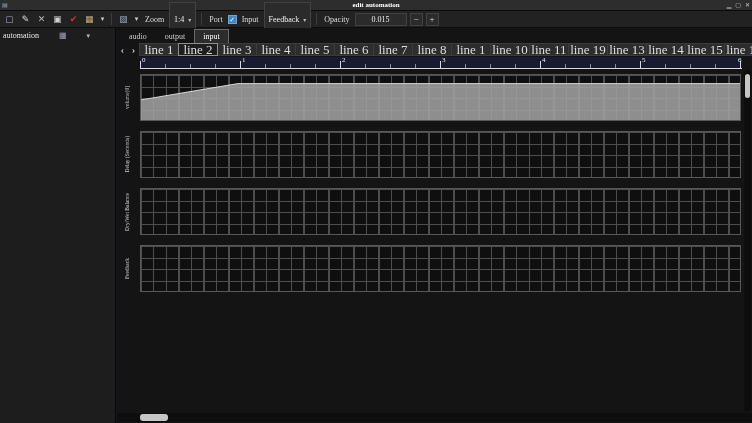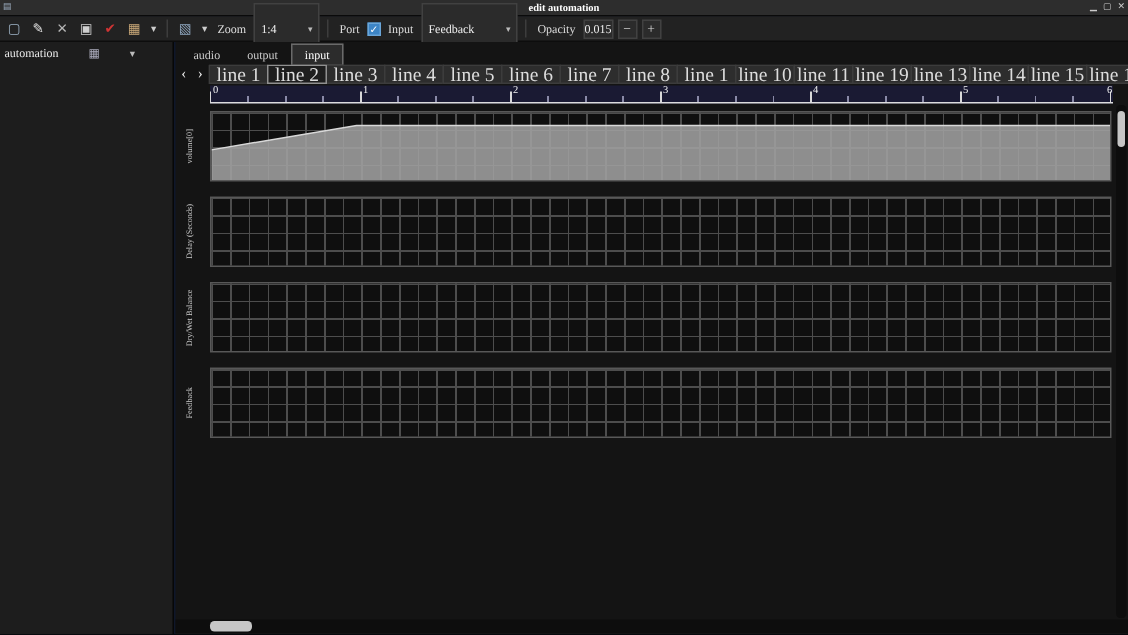--- a/index.html
+++ b/index.html
@@ -13,24 +13,24 @@
   .tb-controls span{cursor:default;}
 
   
   .toolbar{position:absolute;left:0;top:11px;width:752px;height:17px;background:#222;border-bottom:1px solid #0d0d0d;display:flex;align-items:center;padding:0 3px;gap:3px;box-sizing:border-box;}
   .tool-btn{width:13px;height:13px;display:flex;align-items:center;justify-content:center;font-size:9px;border-radius:2px;}
   .i-select{color:#9fb4c7}.i-edit{color:#e0e0e0}.i-clear{color:#b8b8b8}.i-copy{color:#cfcfcf}
   .i-apply{color:#d03434}.i-paste{color:#c9a878}.i-meta{color:#90a8c0}
   .arrow-btn{font-size:7px;color:#ccc;width:7px;text-align:center;}
   .tb-sep{width:1px;height:12px;background:#3d3d3d;margin:0 2px;}
   .tb-label{font-size:8px;color:#ddd;margin:0 2px;white-space:nowrap;}
-  .combo{display:flex;align-items:center;gap:21px;background:#2b2b2b;border:1px solid #414141;padding:16px 4px;font-size:8px;color:#eee;height:31px;box-sizing:border-box;}
+  .combo{display:flex;align-items:center;gap:4px;background:#2b2b2b;border:1px solid #414141;padding:16px 4px;font-size:8px;color:#eee;height:31px;box-sizing:border-box;}
   .combo .c-arrow{font-size:6px;color:#bbb;}
   .checkbox{width:9px;height:9px;background:#3d85c6;border:1px solid #6aa5d8;color:#fff;font-size:7px;line-height:8px;text-align:center;box-sizing:border-box;}
-  .value-box{background:#2b2b2b;border:1px solid #414141;font-size:8px;padding:0 0;height:13px;line-height:12px;box-sizing:border-box;color:#eee;}
+  .value-box{background:#2b2b2b;border:1px solid #414141;font-size:8px;padding:0 16px;height:13px;line-height:12px;box-sizing:border-box;color:#eee;}
   .small-btn{width:13px;height:13px;background:#2b2b2b;border:1px solid #414141;font-size:9px;line-height:11px;text-align:center;box-sizing:border-box;color:#ddd;}
 
   
   .sidebar{position:absolute;left:0;top:28px;width:116px;bottom:0;background:#1d1d1d;border-right:1px solid #070707;box-sizing:border-box;}
   .sidebar-header{display:flex;align-items:center;gap:20px;padding:3px 3px 2px 3px;font-size:8px;color:#e8e8e8;}
   .sb-icon{font-size:8px;color:#aab;}
   .sb-arrow{font-size:7px;color:#bbb;}
   .machine-row{display:flex;align-items:center;gap:4px;padding:3px 3px;font-size:7px;color:#ddd;}
   .radio{width:8px;height:8px;border-radius:50%;background:#2f6fd0;border:1px solid #8fb0d8;box-sizing:border-box;}
 

